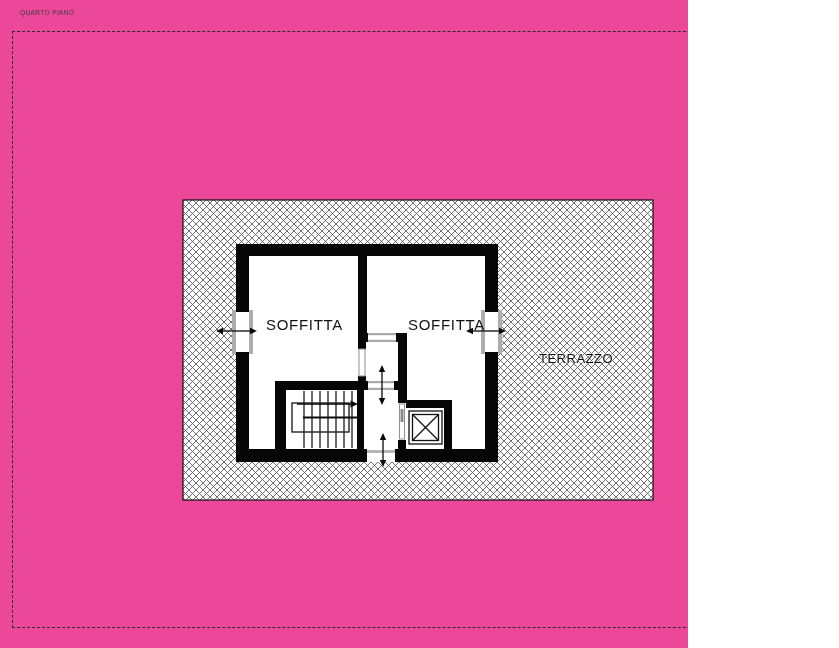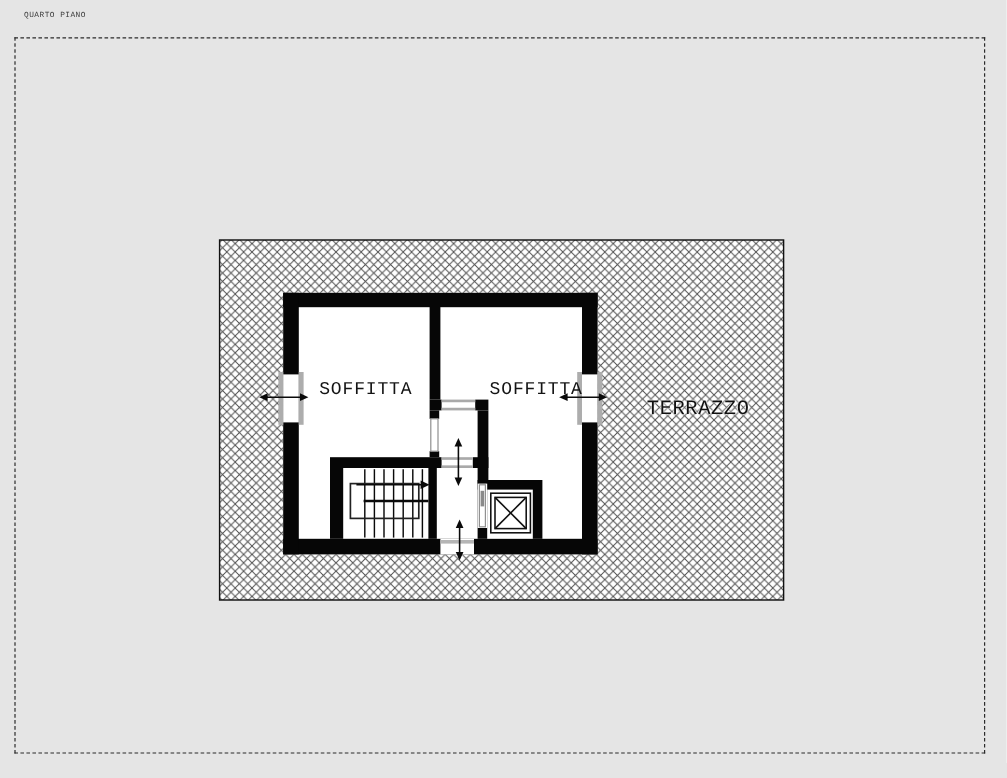--- a/index.html
+++ b/index.html
@@ -1,34 +1,34 @@
 <!DOCTYPE html>
 <html><head>
 <meta charset="utf-8">
 <style>
   html,body{margin:0;padding:0;background:#fff;}
   #stage{
-    position:relative;width:839px;height:648px;background:#e5e5e5;overflow:hidden;
-    font-family:Liberation Mono, monospace;
+    position:relative;width:688px;height:648px;background:#ec4899;overflow:hidden;
+    font-family:Liberation Sans, sans-serif;
   }
   #plan-svg{position:absolute;left:0;top:0;}
   .page-border{
     position:absolute;left:12px;top:31px;width:809px;height:597px;
     border:1px dashed #2b2b2b;box-sizing:border-box;pointer-events:none;
   }
   .drawing-title{
     position:absolute;left:20px;top:9px;
     font-size:6.5px;letter-spacing:.4px;color:#3d3d3d;white-space:nowrap;
   }
   .room-label{
     position:absolute;font-size:15px;letter-spacing:.7px;color:#141414;
     white-space:nowrap;
   }
   .terrace-label{
-    position:absolute;left:539px;top:332px;font-size:17px;letter-spacing:.5px;color:#111;
+    position:absolute;left:539px;top:351px;font-size:13px;letter-spacing:.5px;color:#111;
     white-space:nowrap;text-shadow:0 0 2px #fff,0 0 2px #fff;
   }
   .lbl-soffitta-left{left:266px;top:316px;}
   .lbl-soffitta-right{left:408px;top:316px;}
 </style>
 </head>
 <body>
 
 <div id="stage">
 

